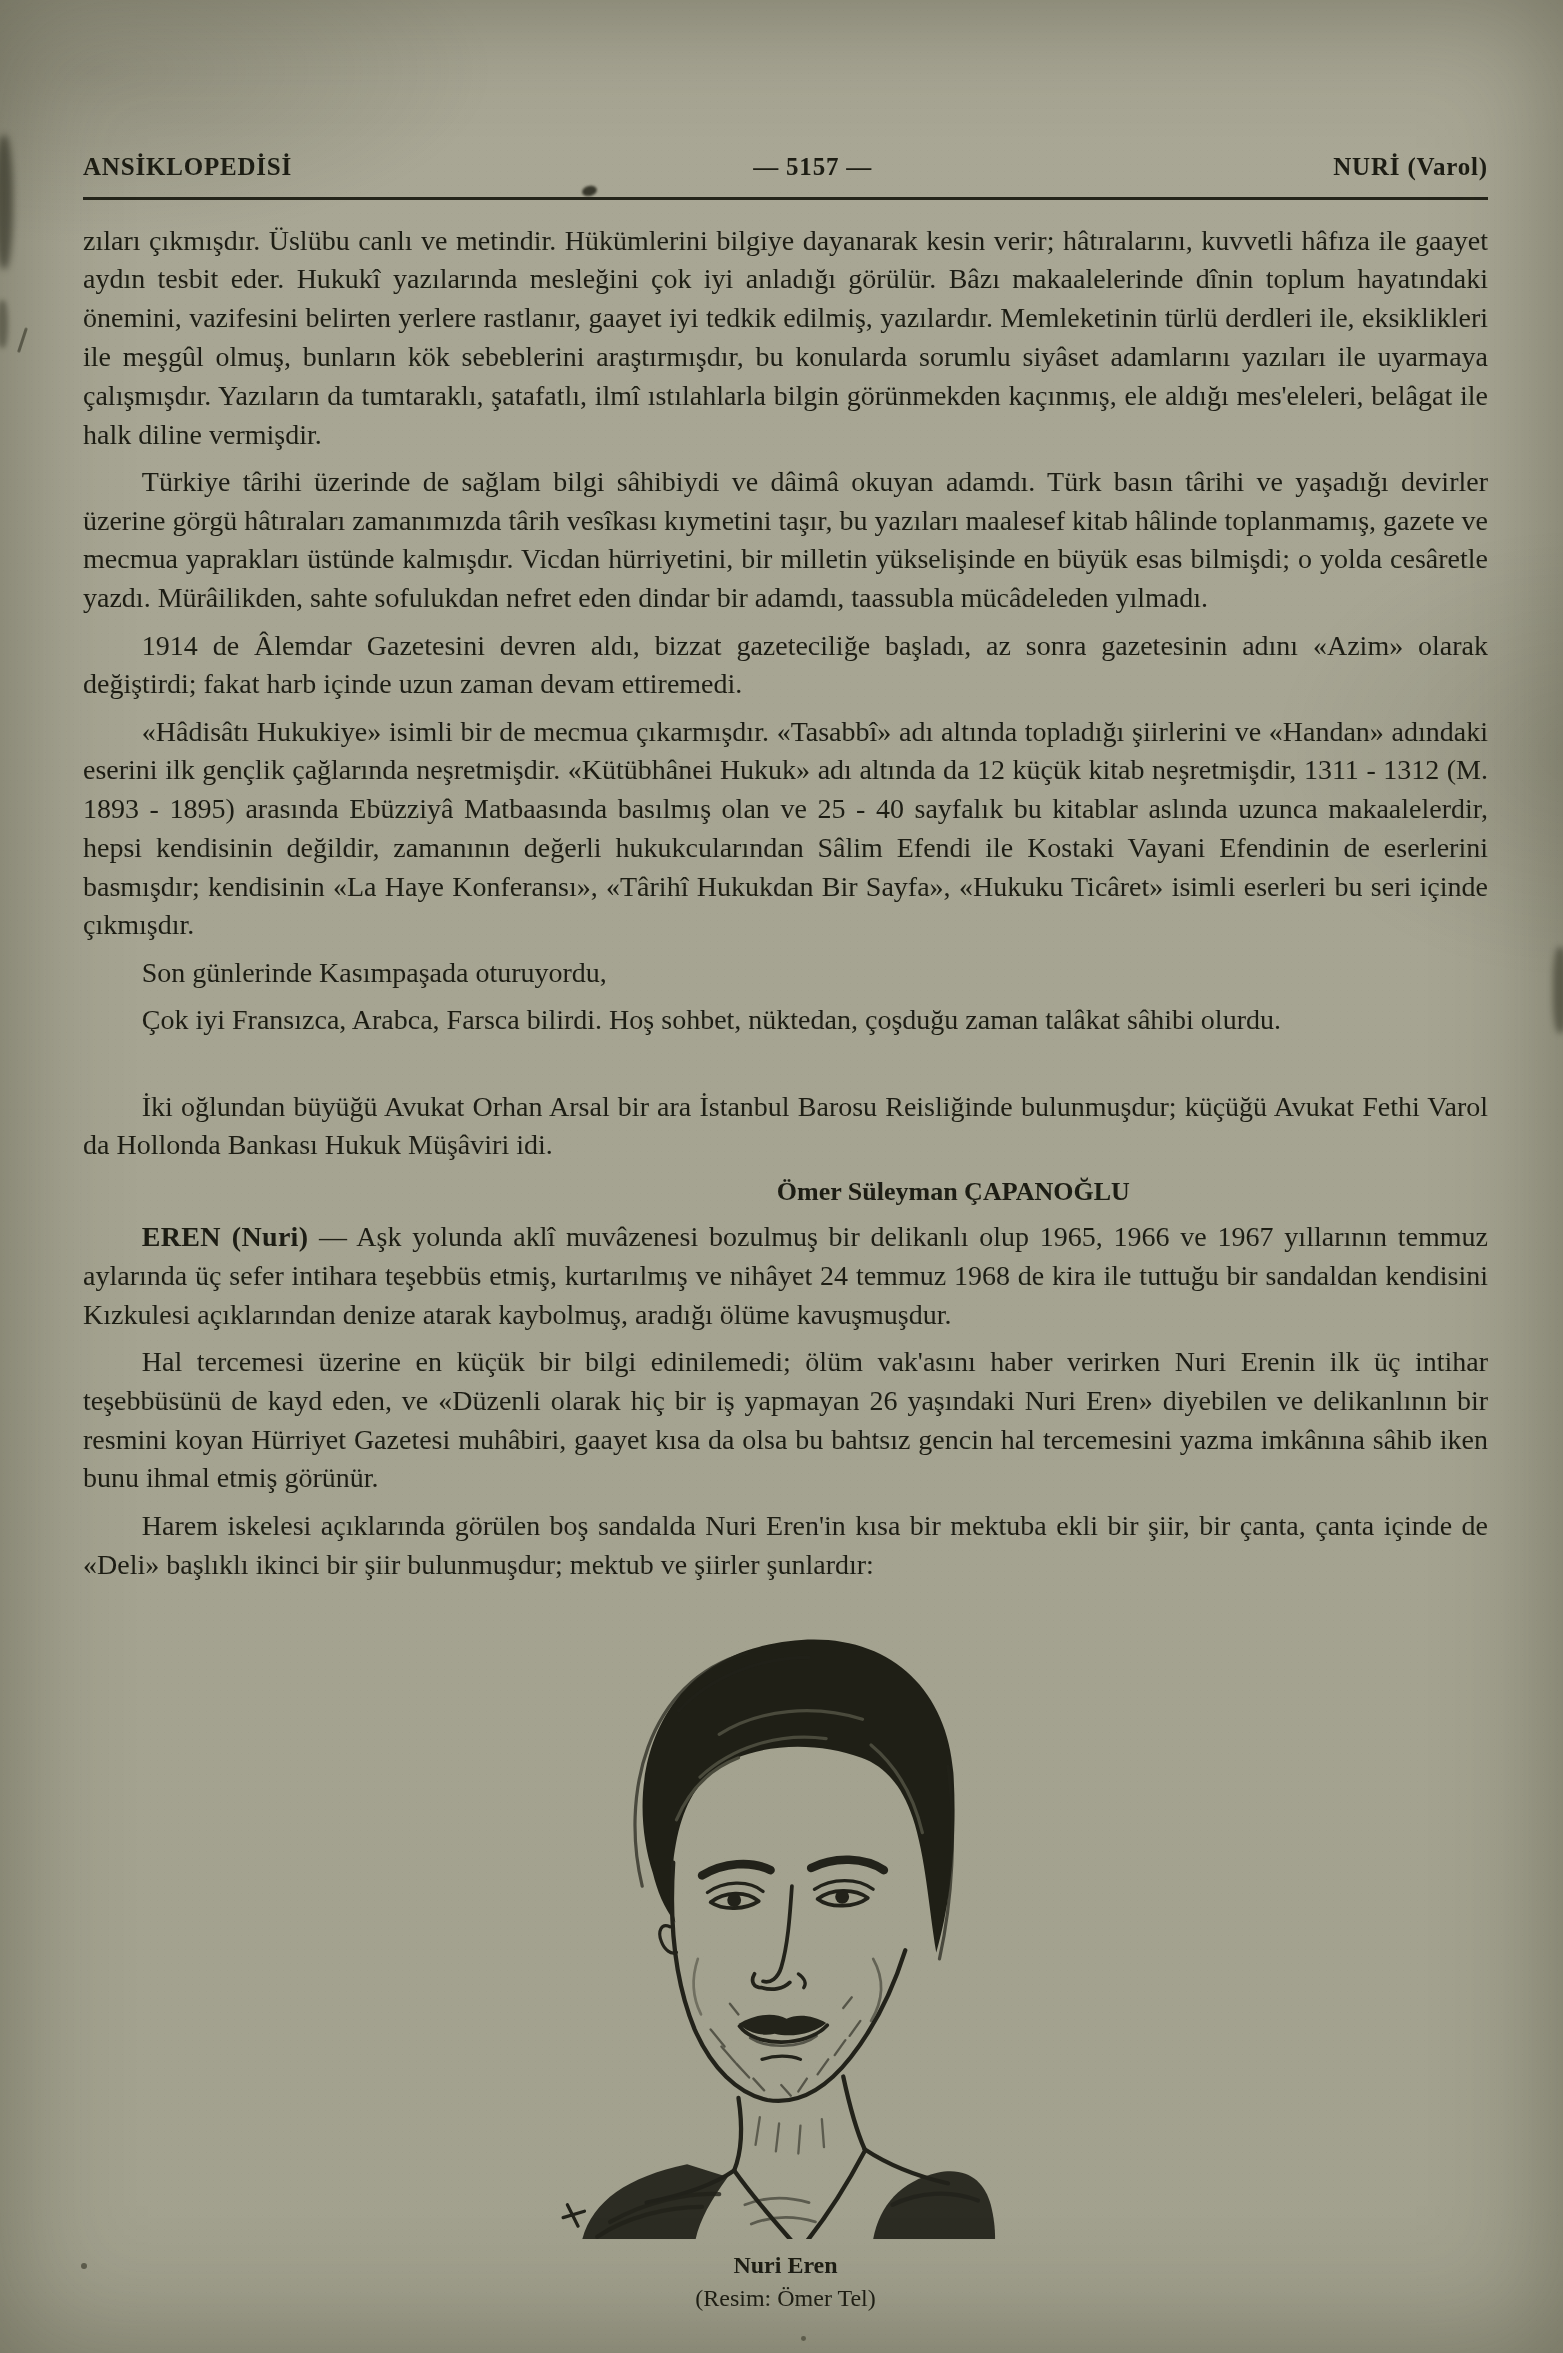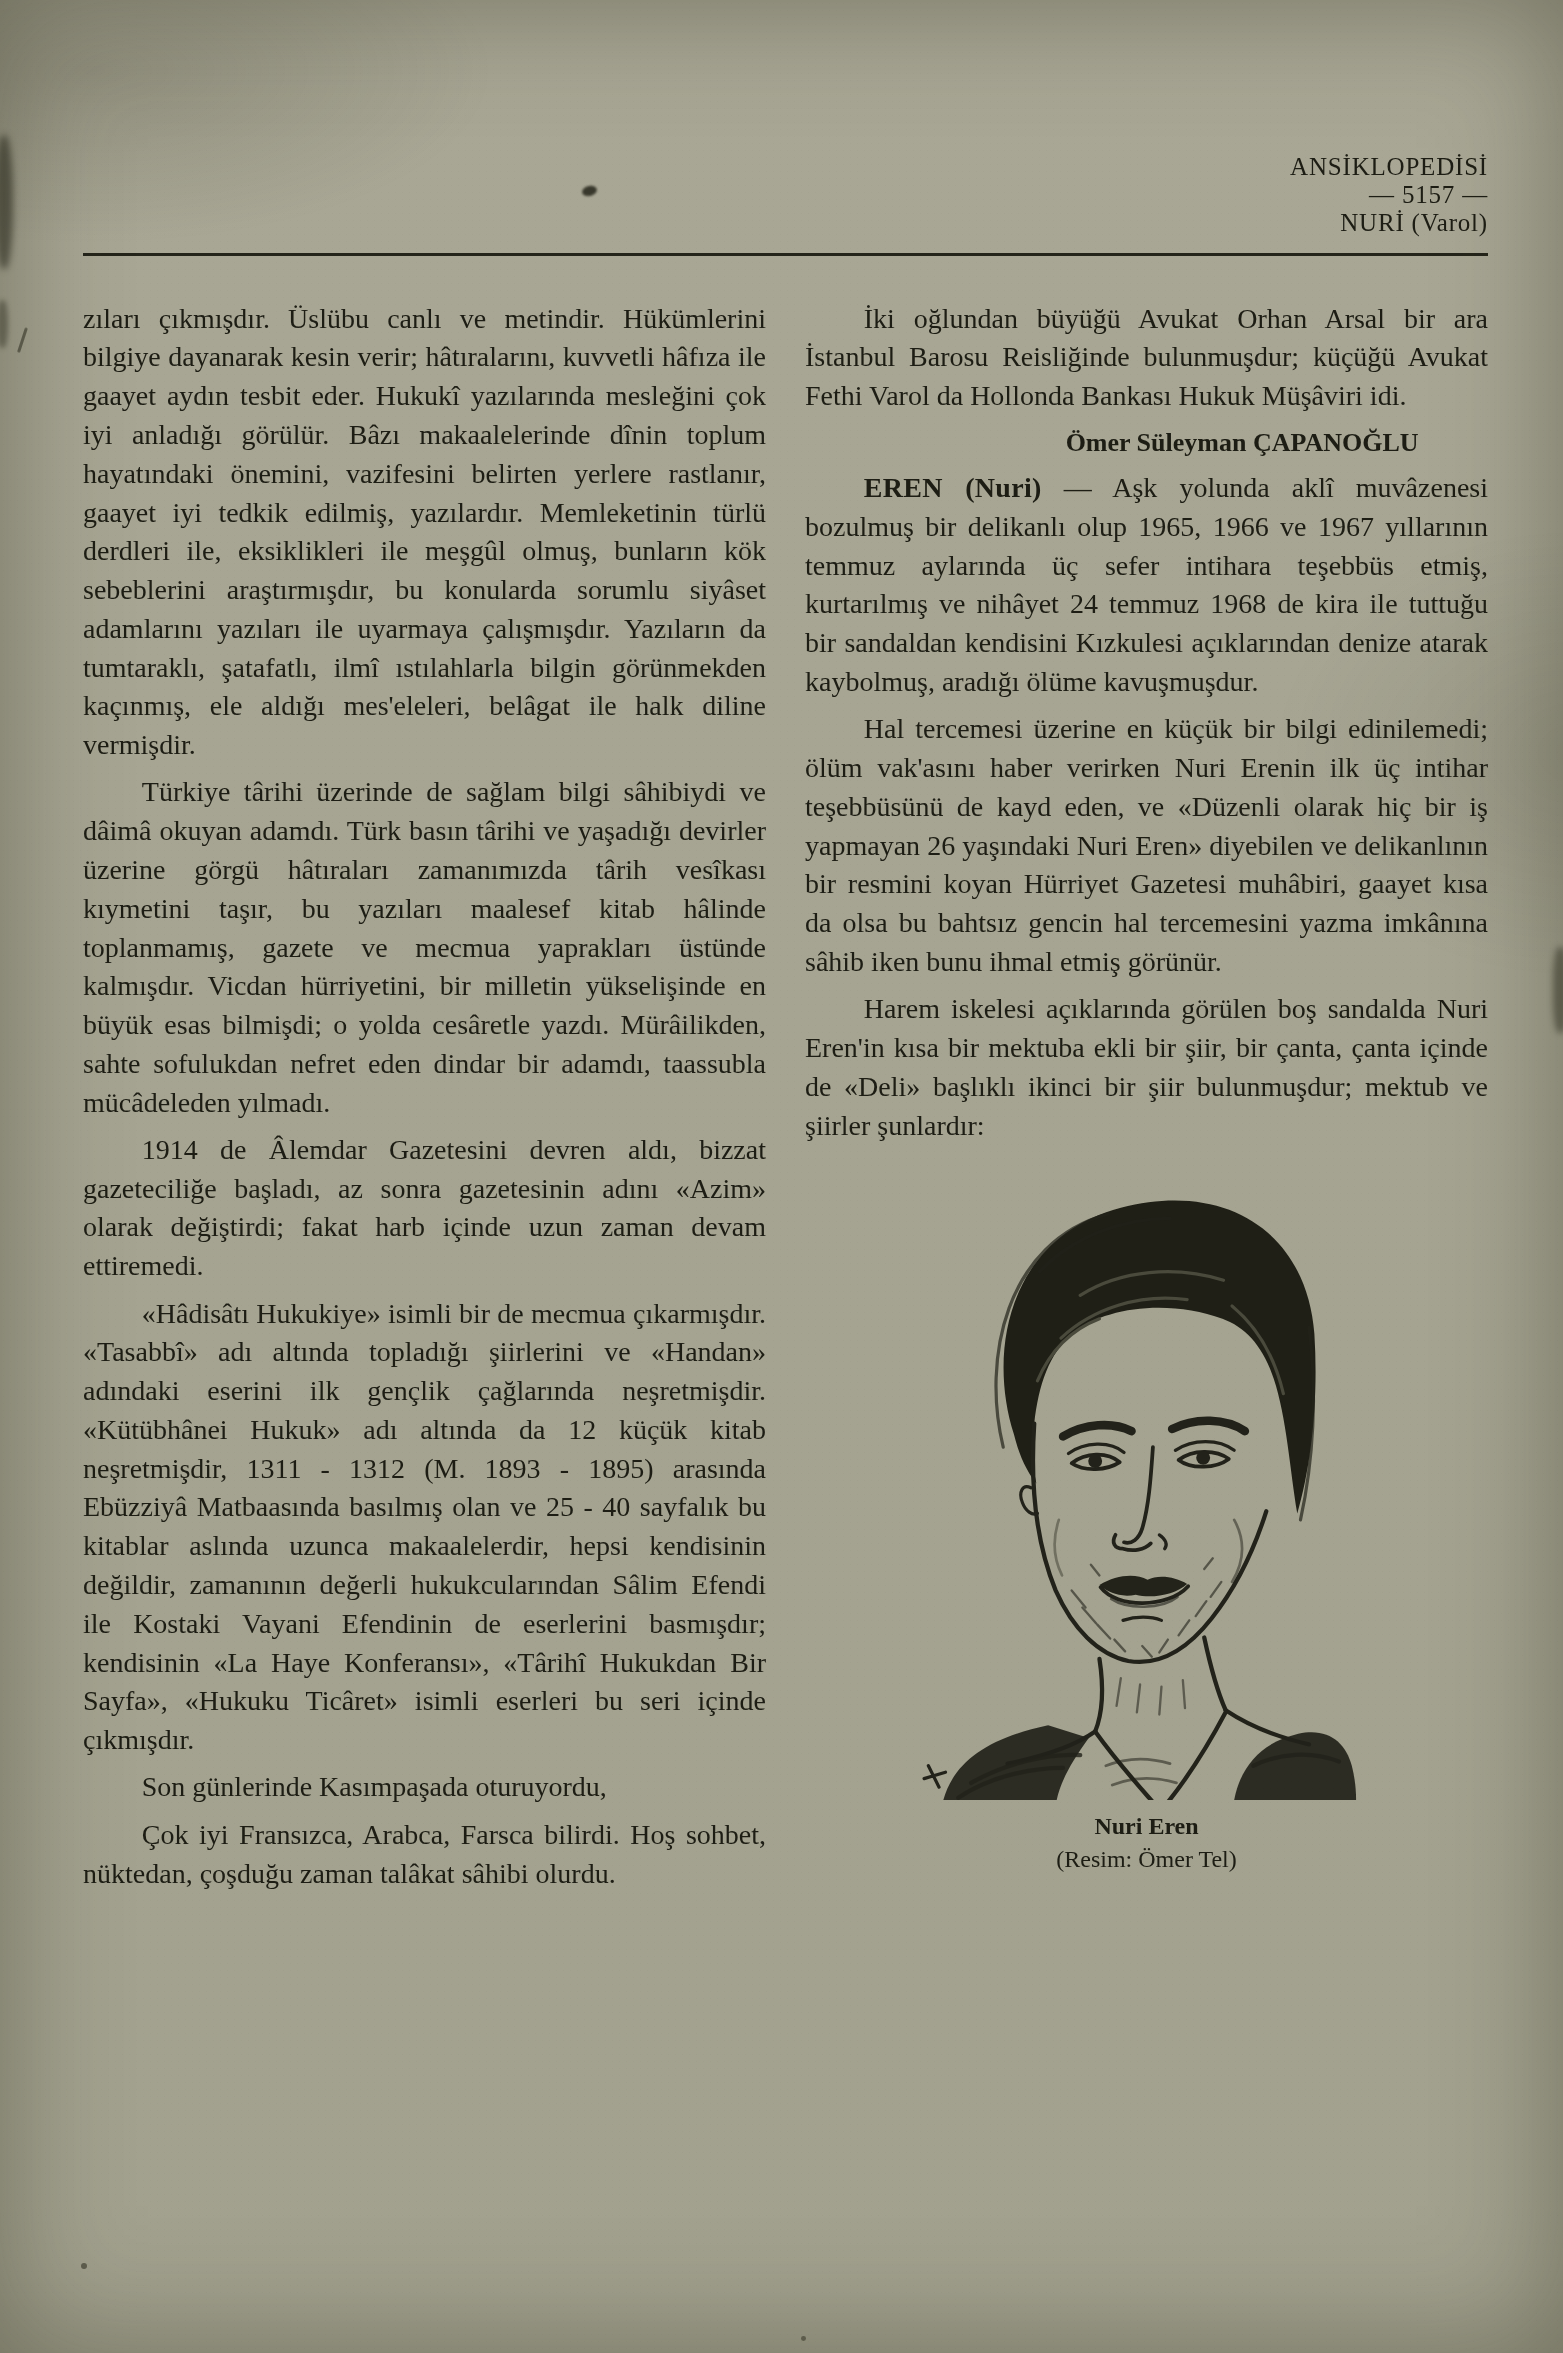--- a/index.html
+++ b/index.html
@@ -12,23 +12,23 @@
       radial-gradient(508px 374px at 101% 32%, rgba(52,52,36,.13), transparent 60%),
       radial-gradient(909px 481px at 50% 114%, rgba(52,52,36,.16), transparent 62%),
       linear-gradient(#a9a795,#a2a18e);
   }
   .vignette{position:absolute;inset:0;box-shadow:inset 0 0 123px rgba(48,48,32,.45);pointer-events:none;z-index:5;}
   .grain{position:absolute;inset:0;pointer-events:none;z-index:4;opacity:.35;
     background-image:radial-gradient(rgba(20,20,10,.06) 0.5px, transparent 0.9px);
     background-size:7px 7px;}
   .page{position:absolute;inset:0;padding:153px 76px 0 83px;box-sizing:border-box;z-index:2;}
   header.running-head{display:flex;justify-content:space-between;align-items:flex-end;
-    font-size:25px;font-weight:400;letter-spacing:0.8px;flex-direction:column;}
+    font-size:25px;font-weight:700;letter-spacing:0.8px;}
   .rule{margin-top:16px;height:2.7px;background:#24241a;box-shadow:0 4.8px 0 -3.7px rgba(36,36,26,.35);}
-  .columns{display:flex;gap:39px;margin-top:44px;}
+  .columns{display:flex;gap:39px;margin-top:22px;flex-direction:column;}
   .col{flex:1 1 0;min-width:0;font-size:28px;line-height:1.385;text-align:justify;}
   .col p{margin:0 0 8.6px;text-indent:2.1em;}
   .col p.noindent{text-indent:0;}
   .signature{font-weight:700;text-align:center;padding-left:20%;margin:3.2px 0 7.5px;font-size:26px;text-indent:0;}
   .entry-start{margin-top:22.5px;}
   .entry-heading{font-weight:700;letter-spacing:0.3px;}
   figure.portrait{margin:21.4px 0 0;text-align:center;}
   figure.portrait svg{display:block;margin:0 auto;}
   figcaption{margin-top:10.7px;font-size:24px;line-height:1.35;text-align:center;}
   .cap-name{font-weight:700;}

